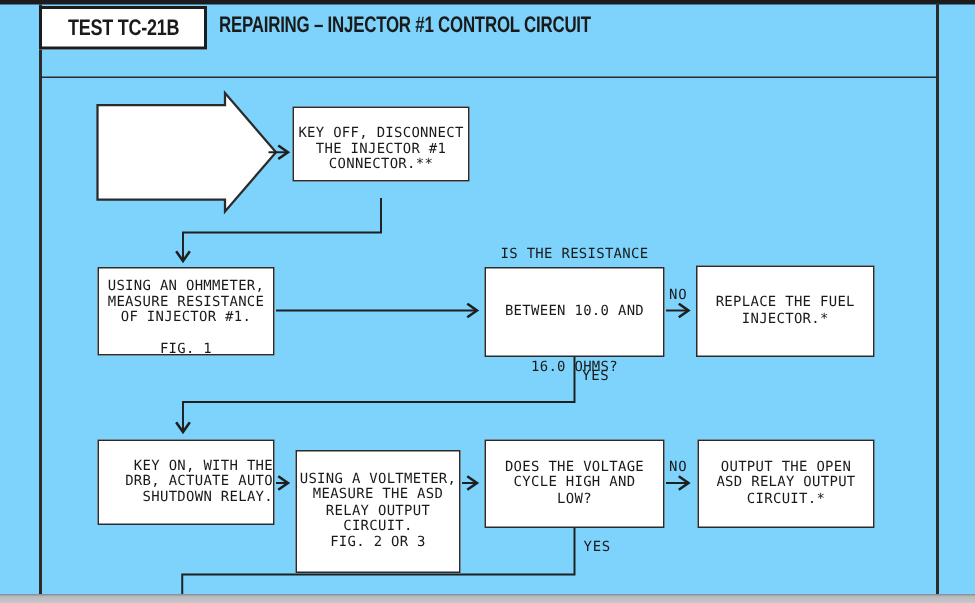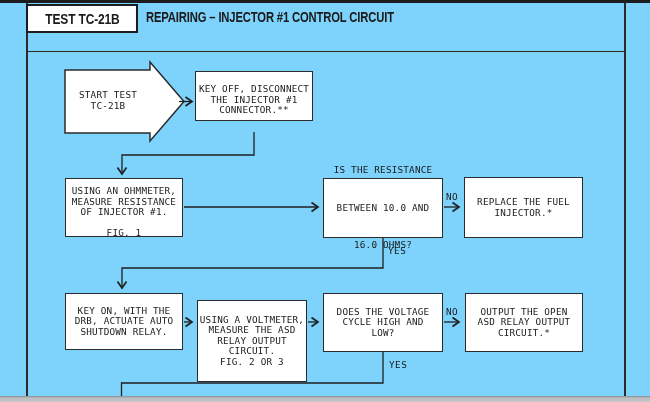--- a/index.html
+++ b/index.html
@@ -72,24 +72,20 @@
       <path d="M184,207 H318" marker-end="url(#arr)"></path>
       <path d="M444,207 H459" marker-end="url(#arr)"></path>
       <path d="M383,238 V268 H122 V288" marker-end="url(#arr)"></path>
       <path d="M184,322 H192" marker-end="url(#arr)"></path>
       <path d="M308,322 H318" marker-end="url(#arr)"></path>
       <path d="M444,322 H459" marker-end="url(#arr)"></path>
       <path d="M383,352 V383 H121.5 V397"></path>
     </g>
   </svg>
 
-  <div class="start-text">
-    <div class="bl">START TEST</div>
-    <div class="bl">TC-21B</div>
-  </div>
 
   <div class="fbox" style="left:195px;top:71px;width:118px;height:50px;padding-top:12px;">
     <div class="bl">KEY OFF, DISCONNECT</div>
     <div class="bl">THE INJECTOR #1</div>
     <div class="bl">CONNECTOR.**</div>
   </div>
 
   <div class="fbox" style="left:65px;top:178px;width:118px;height:59px;padding-top:7px;">
     <div class="bl">USING AN OHMMETER,</div>
     <div class="bl">MEASURE RESISTANCE</div>
@@ -102,21 +98,21 @@
     <div class="bl">IS THE RESISTANCE</div>
     <div class="bl">BETWEEN 10.0 AND</div>
     <div class="bl">16.0 OHMS?</div>
   </div>
 
   <div class="fbox center" style="left:464px;top:177px;width:119px;height:61px;">
     <div class="bl">REPLACE THE FUEL</div>
     <div class="bl">INJECTOR.*</div>
   </div>
 
-  <div class="fbox center" style="left:65px;top:293px;width:118px;height:57px;">
+  <div class="fbox center" style="left:65px;top:293px;width:118px;height:57px;align-items:flex-end;">
     <div class="bl">KEY ON, WITH THE</div>
     <div class="bl">DRB, ACTUATE AUTO</div>
     <div class="bl">SHUTDOWN RELAY.</div>
   </div>
 
   <div class="fbox center" style="left:197px;top:300px;width:110px;height:82px;">
     <div class="bl">USING A VOLTMETER,</div>
     <div class="bl">MEASURE THE ASD</div>
     <div class="bl">RELAY OUTPUT</div>
     <div class="bl">CIRCUIT.</div>

